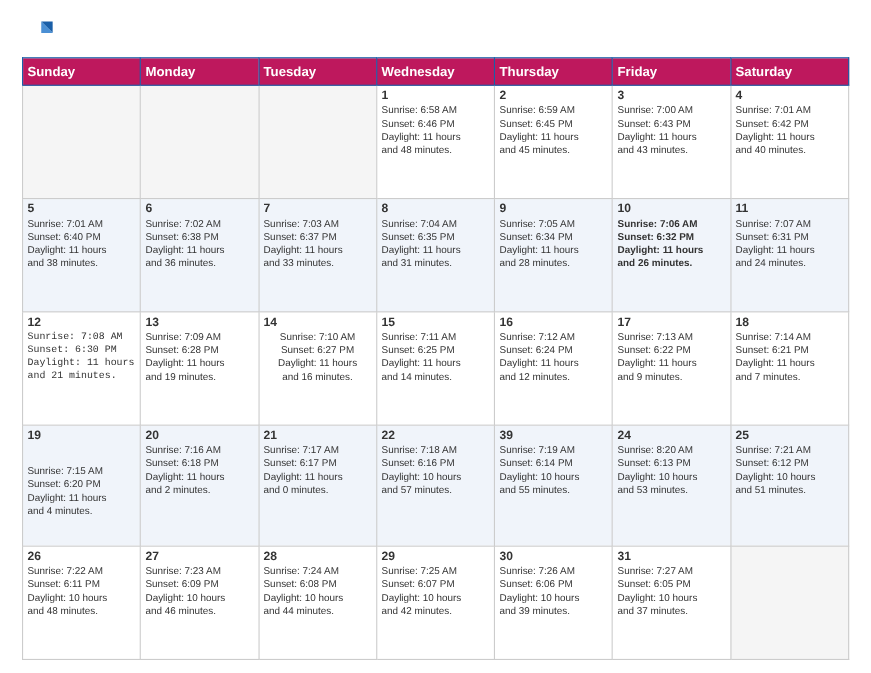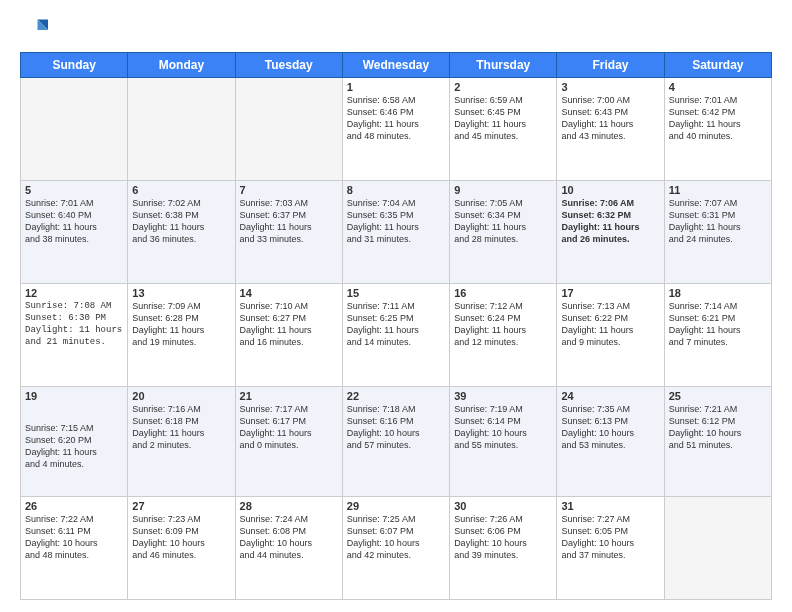--- a/index.html
+++ b/index.html
@@ -55,27 +55,27 @@
       color: #555;
     }
     .calendar {
       flex: 1;
       border: 1px solid #ccc;
       border-collapse: collapse;
       width: 100%;
       table-layout: fixed;
     }
     .calendar th {
-      background-color: #3b82f6;
+      background-color: #be185d;
       color: #fff;
       font-size: 12px;
       font-weight: bold;
       padding: 5px 4px;
       border: 1px solid #1a5fa8;
-      text-align: center;
+      text-align: left;
     }
     .calendar td {
       border: 1px solid #ccc;
       vertical-align: top;
       padding: 3px 4px;
       font-size: 9.5px;
       color: #333;
       background: #fff;
       height: 82px;
     }
@@ -226,21 +226,21 @@
           </td>
           <td>
             <span class="day-num">13</span>
             <div class="day-info" style="white-space: pre-line;">Sunrise: 7:09 AM
 Sunset: 6:28 PM
 Daylight: 11 hours
 and 19 minutes.</div>
           </td>
           <td>
             <span class="day-num">14</span>
-            <div class="day-info" style="white-space: pre-line;">Sunrise: 7:10 AM
+            <div class="day-info" style="white-space: pre-line; text-align: center;">Sunrise: 7:10 AM
 Sunset: 6:27 PM
 Daylight: 11 hours
 and 16 minutes.</div>
           </td>
           <td>
             <span class="day-num">15</span>
             <div class="day-info" style="white-space: pre-line;">Sunrise: 7:11 AM
 Sunset: 6:25 PM
 Daylight: 11 hours
 and 14 minutes.</div>
@@ -298,21 +298,21 @@
           </td>
           <td class="alt-row">
             <span class="day-num">39</span>
             <div class="day-info" style="white-space: pre-line;">Sunrise: 7:19 AM
 Sunset: 6:14 PM
 Daylight: 10 hours
 and 55 minutes.</div>
           </td>
           <td class="alt-row">
             <span class="day-num">24</span>
-            <div class="day-info" style="white-space: pre-line;">Sunrise: 7:35 AM
+            <div class="day-info" style="white-space: pre-line;">Sunrise: 8:20 AM
 Sunset: 6:13 PM
 Daylight: 10 hours
 and 53 minutes.</div>
           </td>
           <td class="alt-row">
             <span class="day-num">25</span>
             <div class="day-info" style="white-space: pre-line;">Sunrise: 7:21 AM
 Sunset: 6:12 PM
 Daylight: 10 hours
 and 51 minutes.</div>

